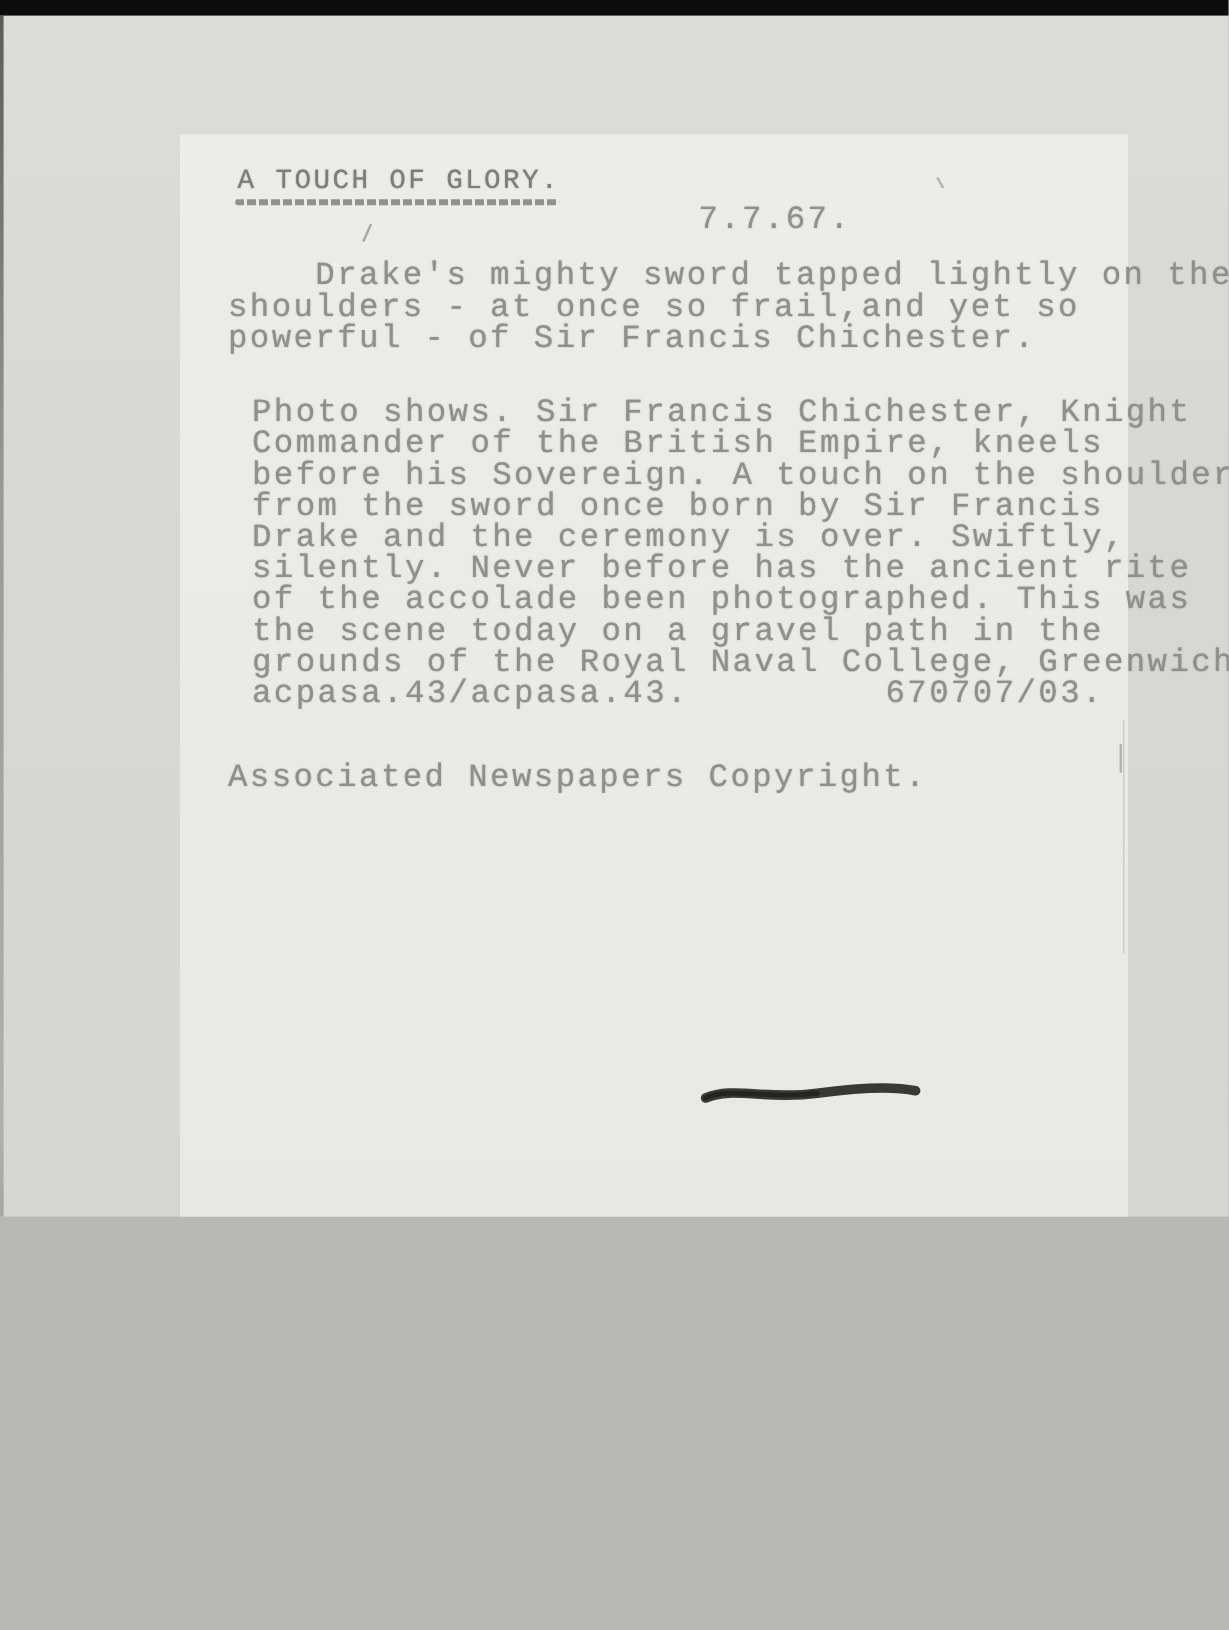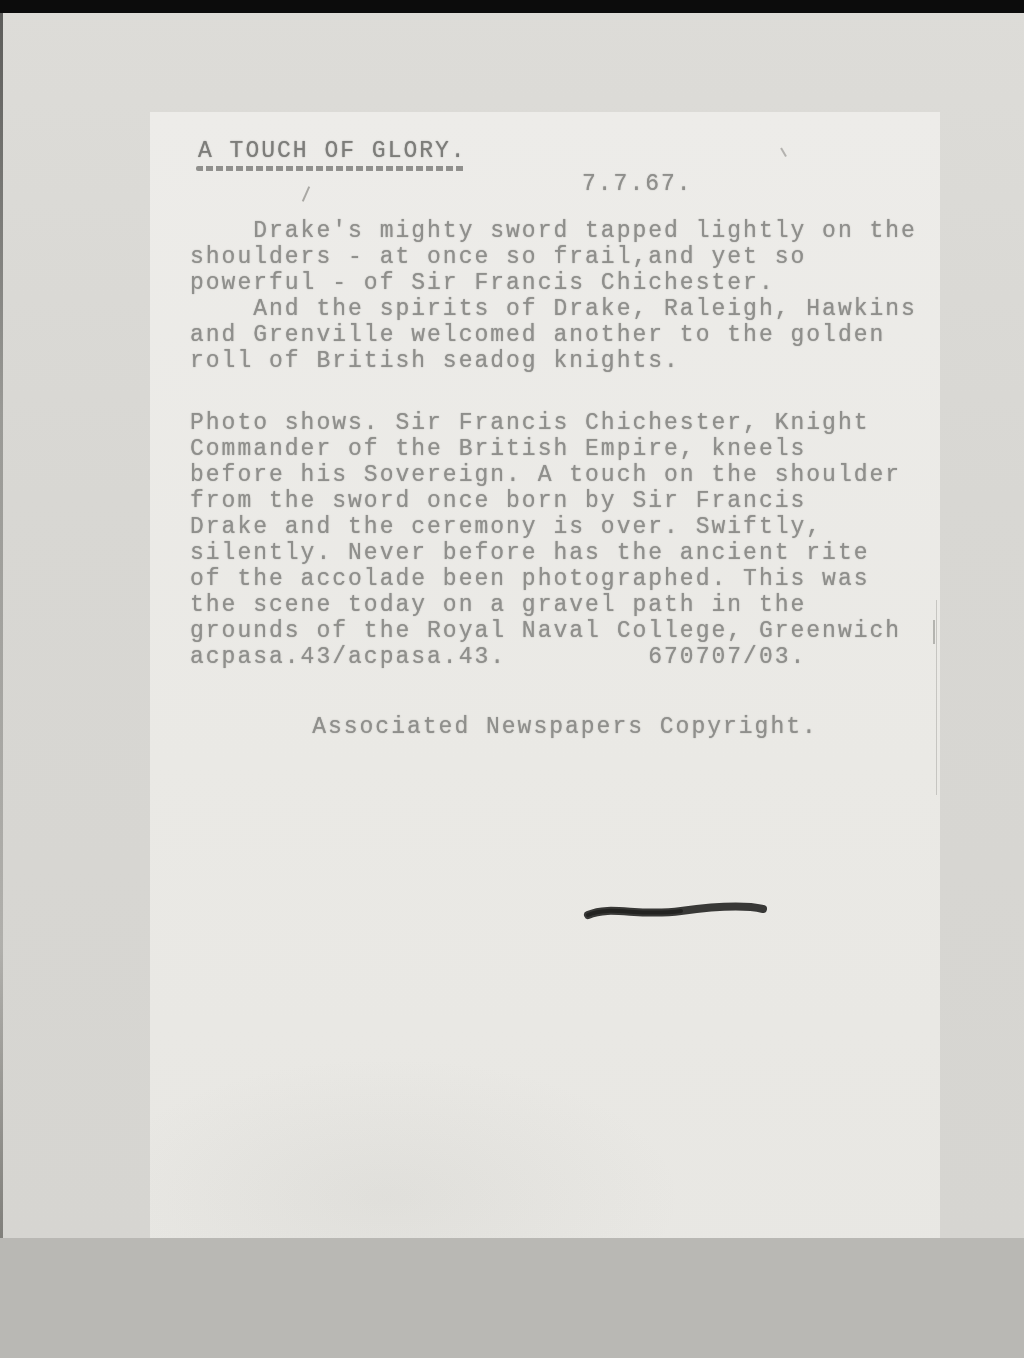--- a/index.html
+++ b/index.html
@@ -1,18 +1,18 @@
 <!DOCTYPE html>
 <html><head>
 <meta charset="utf-8">
 <style>
   html,body{margin:0;padding:0;background:#b9b8b4;}
   .scan{
     position:relative;
-    width:1024px;height:1238px;
+    width:1024px;height:1014px;
     margin:0 auto;
     background:linear-gradient(180deg,#dddcd8 0%,#d8d7d3 40%,#d6d5d1 100%);
     overflow:hidden;
     font-family:"Liberation Mono","DejaVu Sans Mono",monospace;
   }
   .strip-top{position:absolute;left:0;top:0;width:1024px;height:13px;background:#0c0c0c;}
   .strip-bottom{position:absolute;left:0;top:1347px;width:1024px;height:11px;background:#0e0e0d;}
   .edge-left{position:absolute;left:0;top:13px;width:3px;height:1334px;
     background:linear-gradient(180deg,#3c3c3a,#8a8a86 30%,#a7a6a2 70%,#55544f);opacity:.8;}
   .sheet{
@@ -22,34 +22,34 @@
       linear-gradient(180deg,#edece9 0%,#eae9e5 55%,#e8e7e3 100%);
     box-sizing:border-box;
     padding-top:26px;
   }
   .sheet-edge-right{position:absolute;left:936px;top:600px;width:1px;height:195px;background:#c6c5c1;}
   .sheet-edge-bottom{position:absolute;left:150px;top:1281px;width:880px;height:1px;background:#c2c1bd;
     transform:rotate(1.7deg);transform-origin:left top;}
   .typewriter{
     color:#8f8f8c;
     text-shadow:0 0 1.2px rgba(125,125,122,.75);
-    font-size:23px;line-height:26px;letter-spacing:2px;
+    font-size:27px;line-height:26px;letter-spacing:2px;
     white-space:pre;
   }
   .doc-title{margin:0 0 0 48px;font-size:23px;font-weight:normal;color:#7d7d7a;
     text-shadow:0 0 1.2px rgba(110,110,108,.8);}
   .title-underline{
     height:5px;width:270px;margin:2px 0 0 46px;
     background:repeating-linear-gradient(90deg,rgba(128,128,125,.85) 0 7px,rgba(128,128,125,0) 7px 10px);
     border-radius:2px;
   }
   .doc-date{margin-left:40px;text-indent:392px;}
   .body-block{margin:21px 0 4px 40px;}
-  .caption-block{margin:36px 0 0 40px;}
-  .copyright-line{margin:44px 0 0 40px;text-align:center;}
+  .caption-block{margin:36px 0 0 60px;}
+  .copyright-line{margin:44px 0 0 40px;}
   .ink-underline{position:absolute;left:583px;top:898px;width:186px;height:26px;pointer-events:none;}
   
   .artifact{position:absolute;pointer-events:none;}
   .mark-slash{left:305px;top:186px;width:2px;height:16px;background:#a9a8a4;transform:rotate(24deg);}
   .mark-tick-topright{left:776px;top:149px;width:7px;height:10px;border-right:2px solid #a5a4a0;transform:rotate(-30deg);opacity:.8;}
   .mark-tick-margin{left:933px;top:620px;width:2px;height:24px;background:#9d9c98;opacity:.7;}
   .pencil-loop{left:288px;top:1268px;width:34px;height:46px;}
   .smudge{left:268px;top:1292px;width:110px;height:52px;
     background:radial-gradient(closest-side,rgba(110,110,104,.22),rgba(110,110,104,0));
     filter:blur(2px);border-radius:50%;}
@@ -67,23 +67,20 @@
 
   <div class="sheet">
     <h1 class="typewriter doc-title">A TOUCH OF GLORY.</h1>
     <div class="title-underline"></div>
     <div class="typewriter doc-date">7.7.67.</div>
 
     <div class="body-block">
       <div class="typewriter">    Drake's mighty sword tapped lightly on the
 shoulders - at once so frail,and yet so
 powerful - of Sir Francis Chichester.</div>
-      <div class="typewriter">    And the spirits of Drake, Raleigh, Hawkins
-and Grenville welcomed another to the golden
-roll of British seadog knights.</div>
     </div>
 
     <div class="caption-block typewriter">Photo shows. Sir Francis Chichester, Knight
 Commander of the British Empire, kneels
 before his Sovereign. A touch on the shoulder
 from the sword once born by Sir Francis
 Drake and the ceremony is over. Swiftly,
 silently. Never before has the ancient rite
 of the accolade been photographed. This was
 the scene today on a gravel path in the

